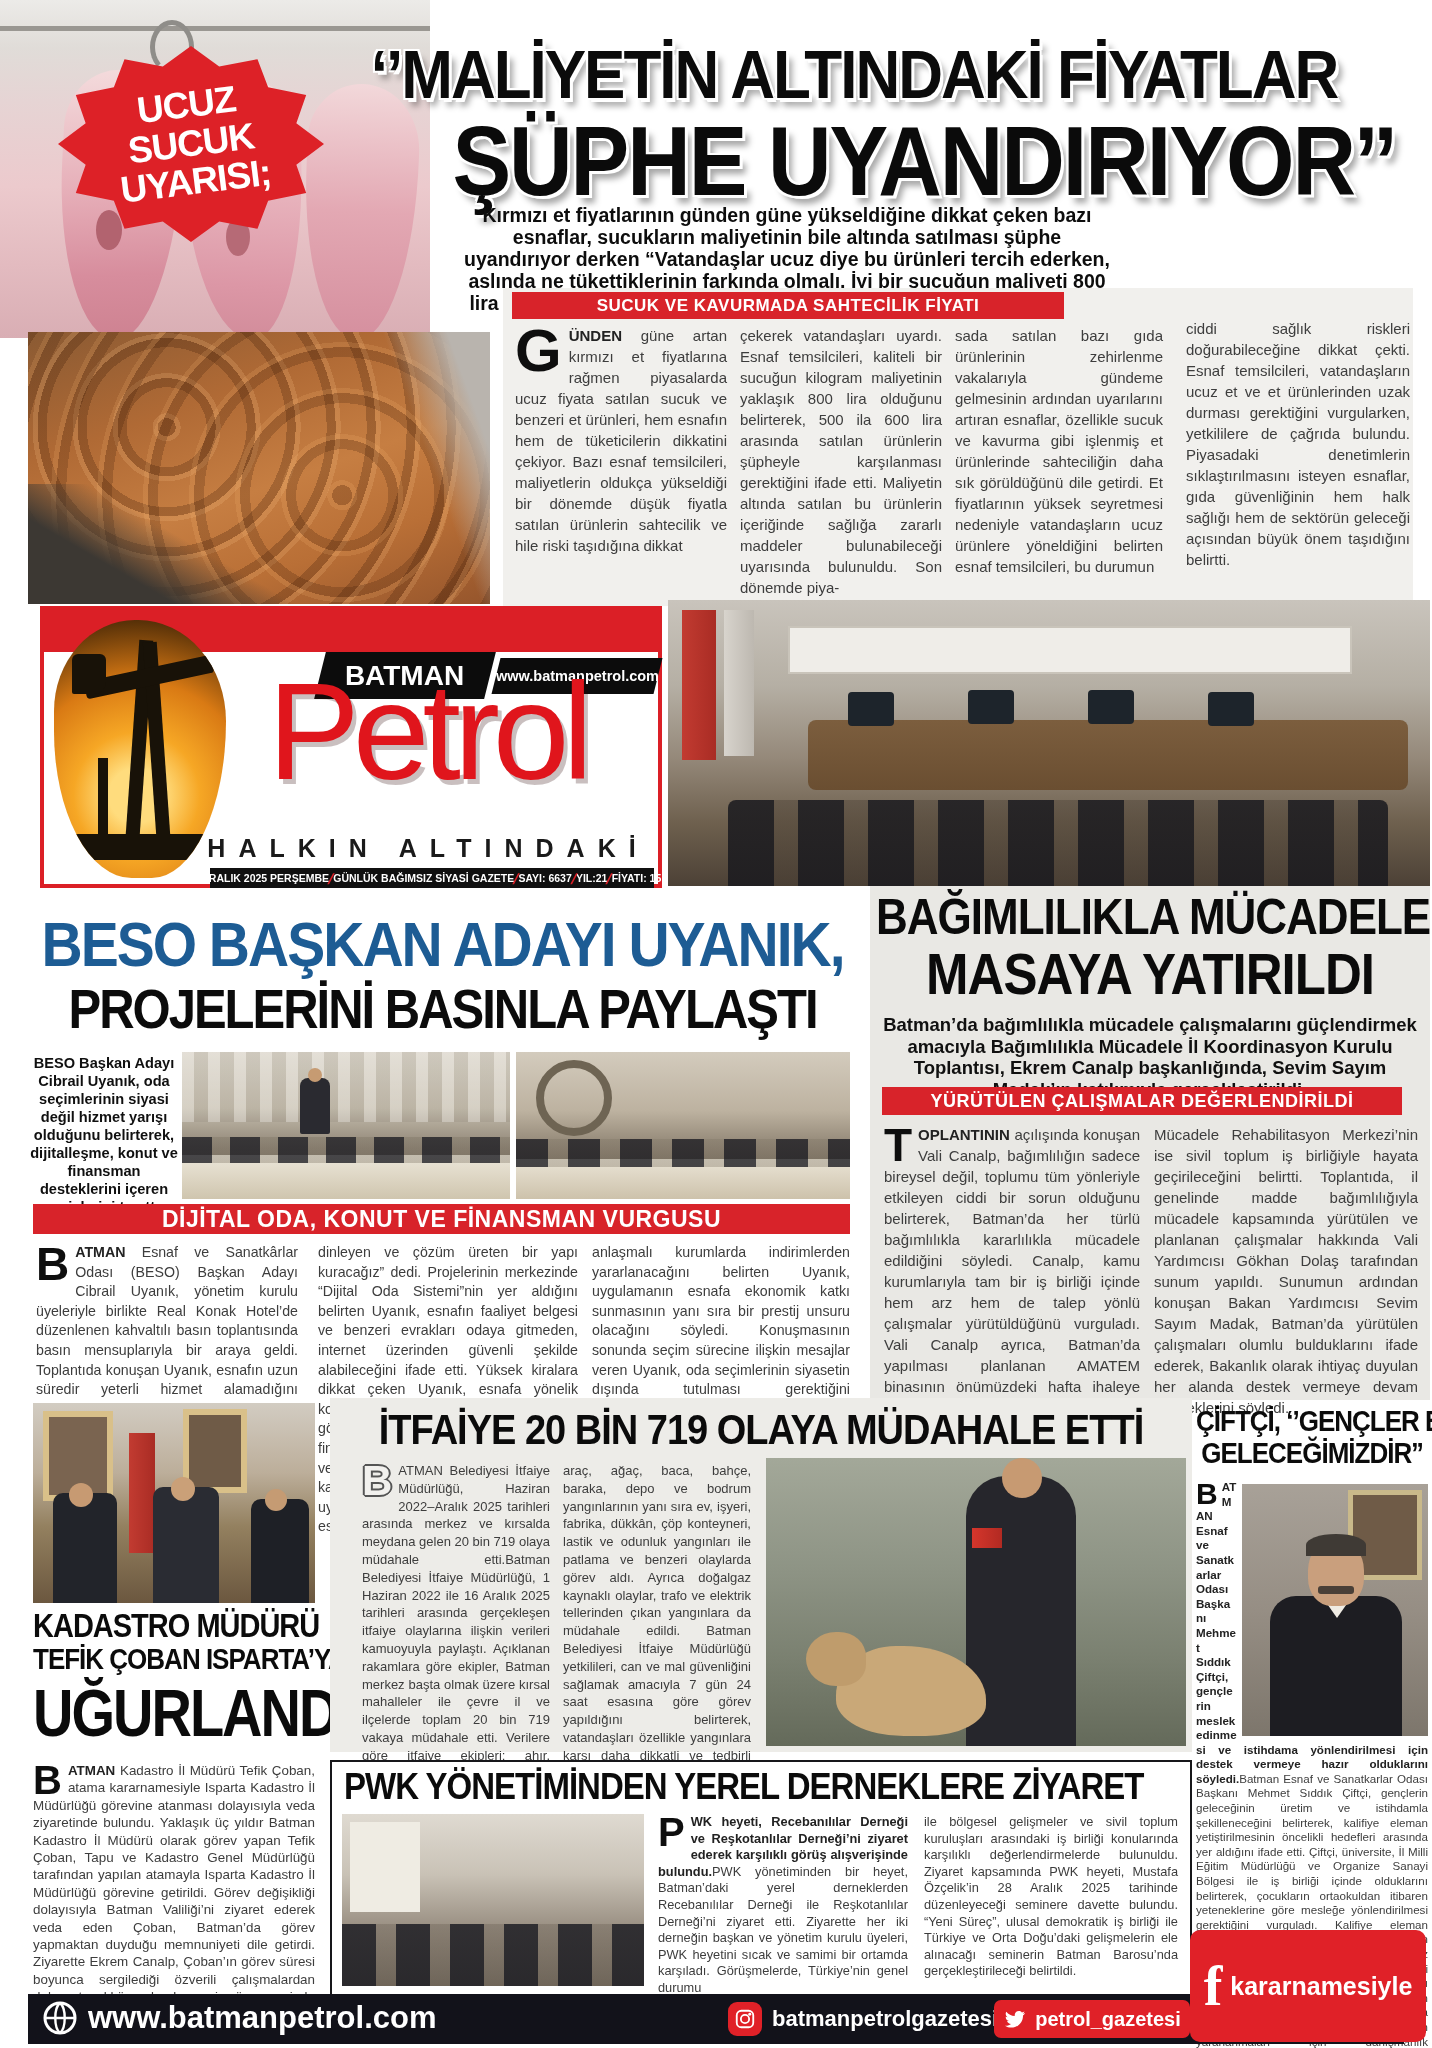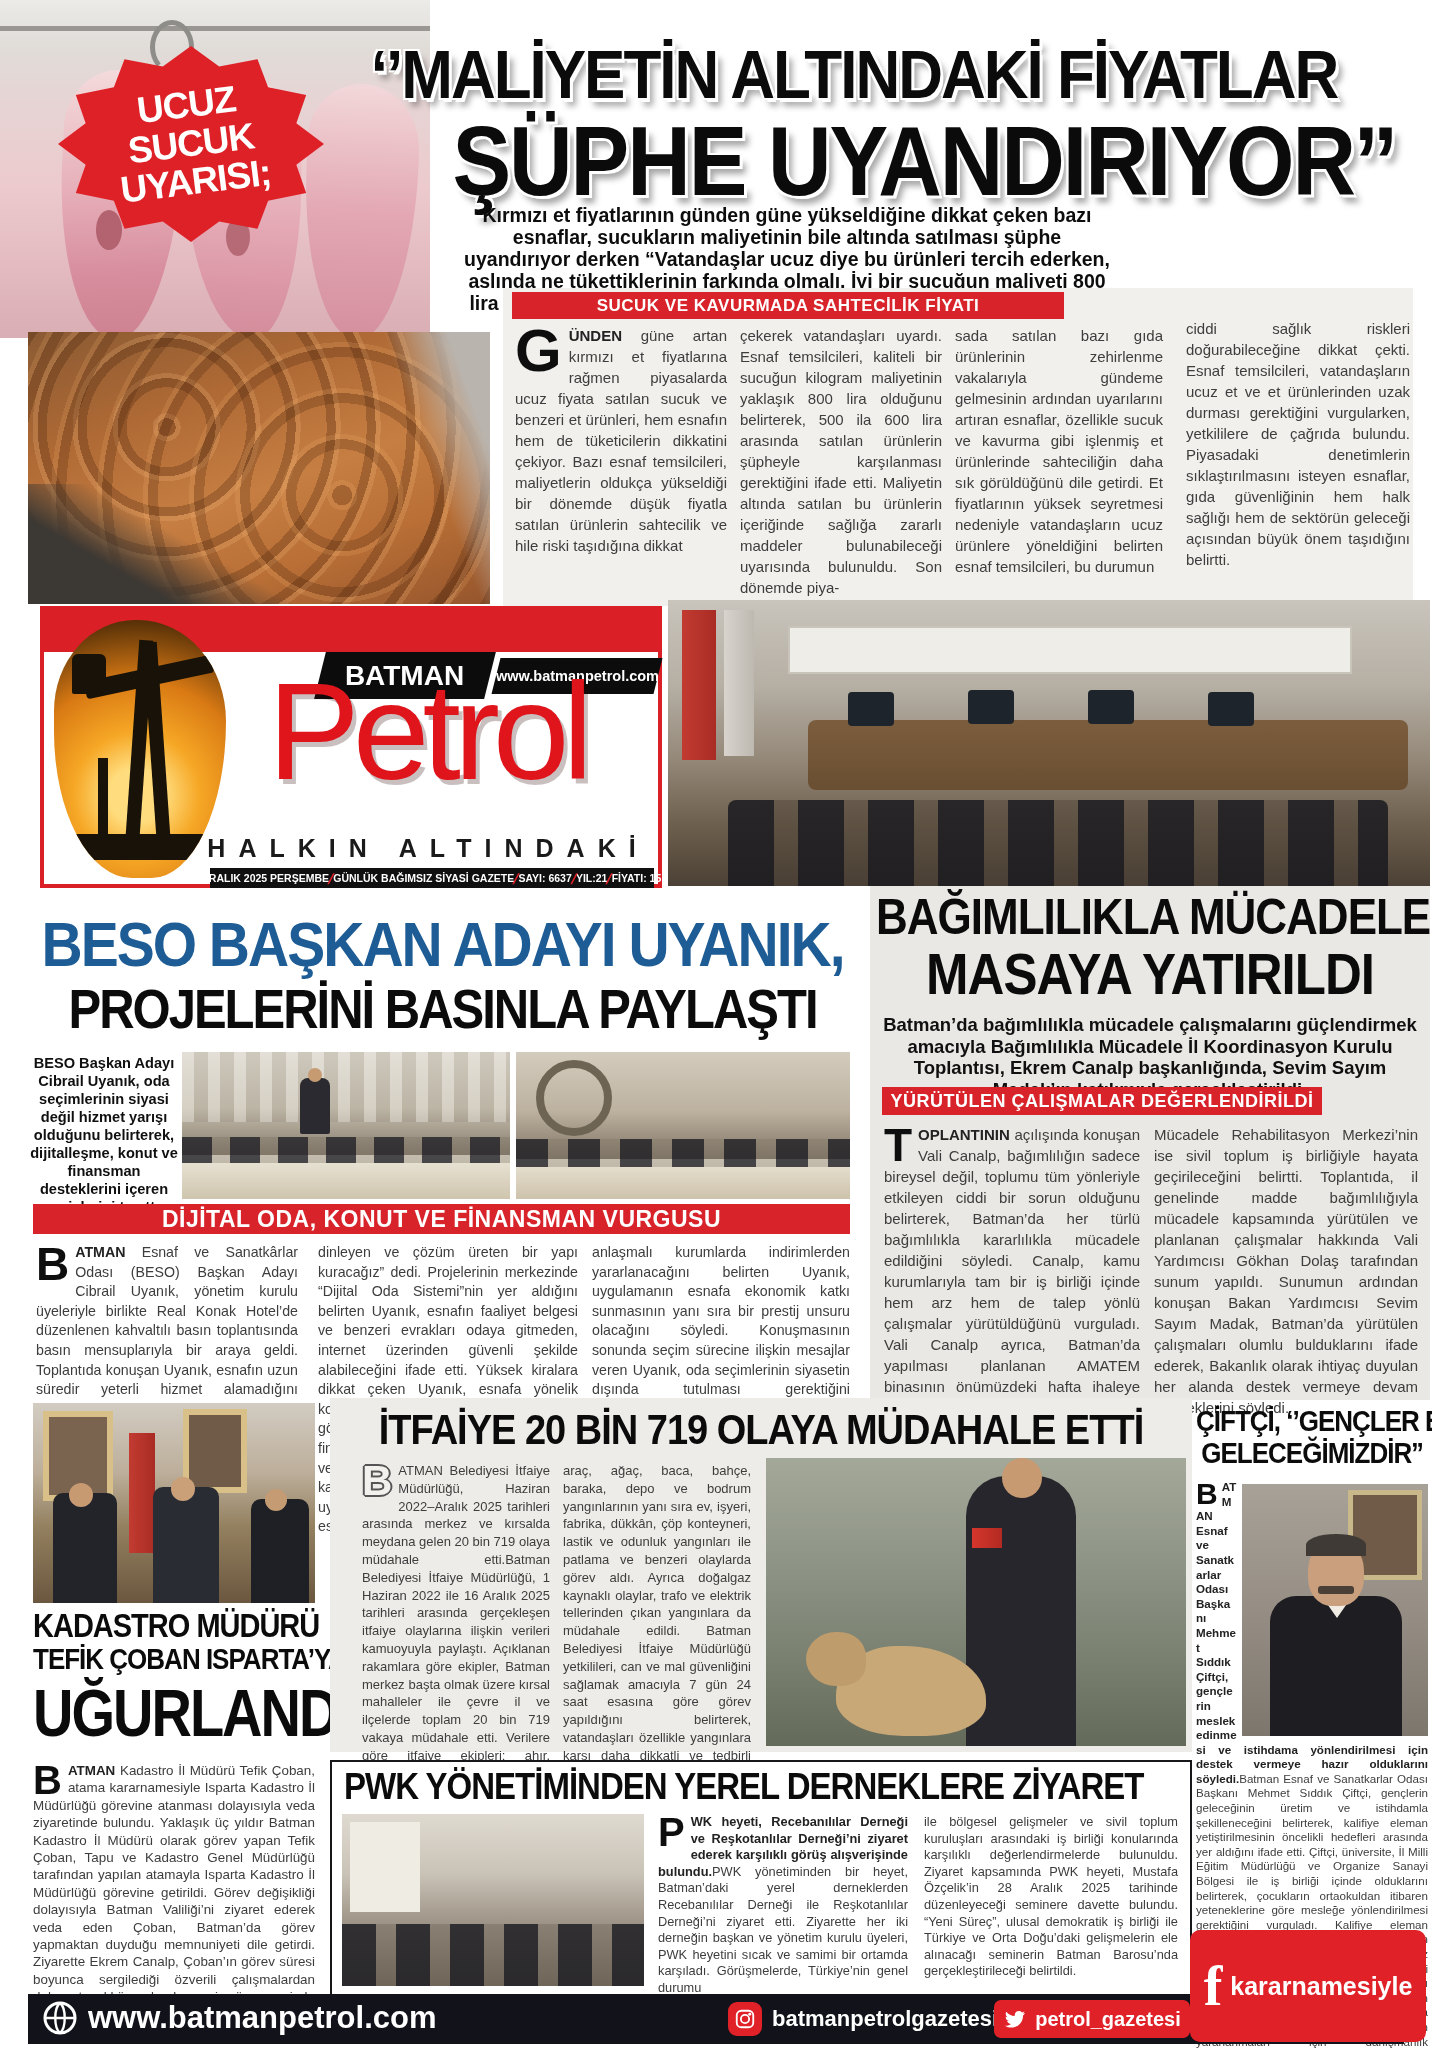--- a/index.html
+++ b/index.html
@@ -163,21 +163,21 @@
   <div class="abs col" style="left:36px;top:1243px;width:262px;font-size:14.2px;line-height:19.6px;">
     <span class="dc" style="font-size:46px;line-height:38px;margin:2px 6px 0 0;">B</span><b class="lead">ATMAN</b> <span>Esnaf ve Sanatkârlar Odası (BESO) Başkan Adayı Cibrail Uyanık, yönetim kurulu üyeleriyle birlikte Real Konak Hotel’de düzenlenen kahvaltılı basın toplantısında basın mensuplarıyla bir araya geldi. Toplantıda konuşan Uyanık, esnafın uzun süredir yeterli hizmet alamadığını savunarak, göreve gelmeleri halinde sahada aktif, esnafla birebir temas kuran bir yönetim anlayışı benimseyeceklerini söyledi. “Bu oda sadece aidat zamanı hatırlanan bir kurum olmayacak. Esnafın sorununu</span>
   </div>
   <div class="abs col" style="left:318px;top:1243px;width:260px;font-size:14.2px;line-height:19.6px;">dinleyen ve çözüm üreten bir yapı kuracağız” dedi. Projelerinin merkezinde “Dijital Oda Sistemi”nin yer aldığını belirten Uyanık, esnafın faaliyet belgesi ve benzeri evrakları odaya gitmeden, internet üzerinden güvenli şekilde alabileceğini ifade etti. Yüksek kiralara dikkat çeken Uyanık, esnafa yönelik konut projeleri için ilgili kurumlarla görüşmelere başlanacağını, kredi ve finansmana erişimde bankalar, KOSGEB ve İŞKUR ile iş birliği yapılacağını kaydetti.Tanıtılan “Gold Kart” uygulamasıyla da odaya kayıtlı esnafların</div>
   <div class="abs col" style="left:592px;top:1243px;width:258px;font-size:14.2px;line-height:19.6px;font-style:normal;">anlaşmalı kurumlarda indirimlerden yararlanacağını belirten Uyanık, uygulamanın esnafa ekonomik katkı sunmasının yanı sıra bir prestij unsuru olacağını söyledi. Konuşmasının sonunda seçim sürecine ilişkin mesajlar veren Uyanık, oda seçimlerinin siyasetin dışında tutulması gerektiğini vurgulayarak, “Arkamda hiçbir siyasi yapı yok. Arkamda Batman esnafı var. Bu bir siyasi yarış değil, tamamen bir hizmet yarışıdır. Bu odayı ‘ben bilirim’ anlayışıyla değil, ‘biz yaparız’ diyerek yöneteceğiz” ifadelerini kullandı.</div>
 
   <div class="panel" style="left:870px;top:886px;width:560px;height:514px;background:#e9e8e4;"></div>
   <div class="abs hl" style="left:876px;top:893px;width:548px;font-size:44px;letter-spacing:-1px;">BAĞIMLILIKLA MÜCADELE</div>
   <div class="abs hl" style="left:876px;top:946px;width:548px;font-size:51px;letter-spacing:-1px;">MASAYA YATIRILDI</div>
   <div class="abs blurb" style="left:880px;top:1014px;width:540px;font-size:18.5px;line-height:21.5px;">Batman’da bağımlılıkla mücadele çalışmalarını güçlendirmek amacıyla Bağımlılıkla Mücadele İl Koordinasyon Kurulu Toplantısı, Ekrem Canalp başkanlığında, Sevim Sayım Madak’ın katılımıyla gerçekleştirildi.</div>
-  <div class="abs redbar" style="left:882px;top:1087px;width:440px;height:28px;font-size:18px;">YÜRÜTÜLEN ÇALIŞMALAR DEĞERLENDİRİLDİ</div>
+  <div class="abs redbar" style="left:882px;top:1087px;width:520px;height:28px;font-size:18px;">YÜRÜTÜLEN ÇALIŞMALAR DEĞERLENDİRİLDİ</div>
   <div class="abs col" style="left:884px;top:1124px;width:256px;">
     <span class="dc" style="font-size:46px;line-height:38px;margin:2px 6px 0 0;">T</span><b class="lead">OPLANTININ</b> <span>açılışında konuşan Vali Canalp, bağımlılığın sadece bireysel değil, toplumu tüm yönleriyle etkileyen ciddi bir sorun olduğunu belirterek, Batman’da her türlü bağımlılıkla kararlılıkla mücadele edildiğini söyledi. Canalp, kamu kurumlarıyla tam bir iş birliği içinde hem arz hem de talep yönlü çalışmalar yürütüldüğünü vurguladı. Vali Canalp ayrıca, Batman’da yapılması planlanan AMATEM binasının önümüzdeki hafta ihaleye çıkarılacağını, Bağımlılıkla</span>
   </div>
   <div class="abs col" style="left:1154px;top:1124px;width:264px;">Mücadele Rehabilitasyon Merkezi’nin ise sivil toplum iş birliğiyle hayata geçirileceğini belirtti. Toplantıda, il genelinde madde bağımlılığıyla mücadele kapsamında yürütülen ve planlanan çalışmalar hakkında Vali Yardımcısı Gökhan Dolaş tarafından sunum yapıldı. Sunumun ardından konuşan Bakan Yardımcısı Sevim Sayım Madak, Batman’da yürütülen çalışmaları olumlu bulduklarını ifade ederek, Bakanlık olarak ihtiyaç duyulan her alanda destek vermeye devam edeceklerini söyledi.</div>
 
   <div class="photo" style="left:33px;top:1403px;width:282px;height:200px;
               background:linear-gradient(180deg,#d2ccc2 0%,#bcae9a 35%,#93805f 62%,#6b573f 100%);">
     <div class="s" style="left:10px;top:8px;width:58px;height:78px;background:#7a6450;border:6px solid #d9c089;"></div>
     <div class="s" style="left:150px;top:6px;width:52px;height:72px;background:#6f5b47;border:6px solid #d9c089;"></div>
     <div class="s" style="left:96px;top:30px;width:26px;height:120px;background:linear-gradient(90deg,#c23b31,#a92c24);"></div>

